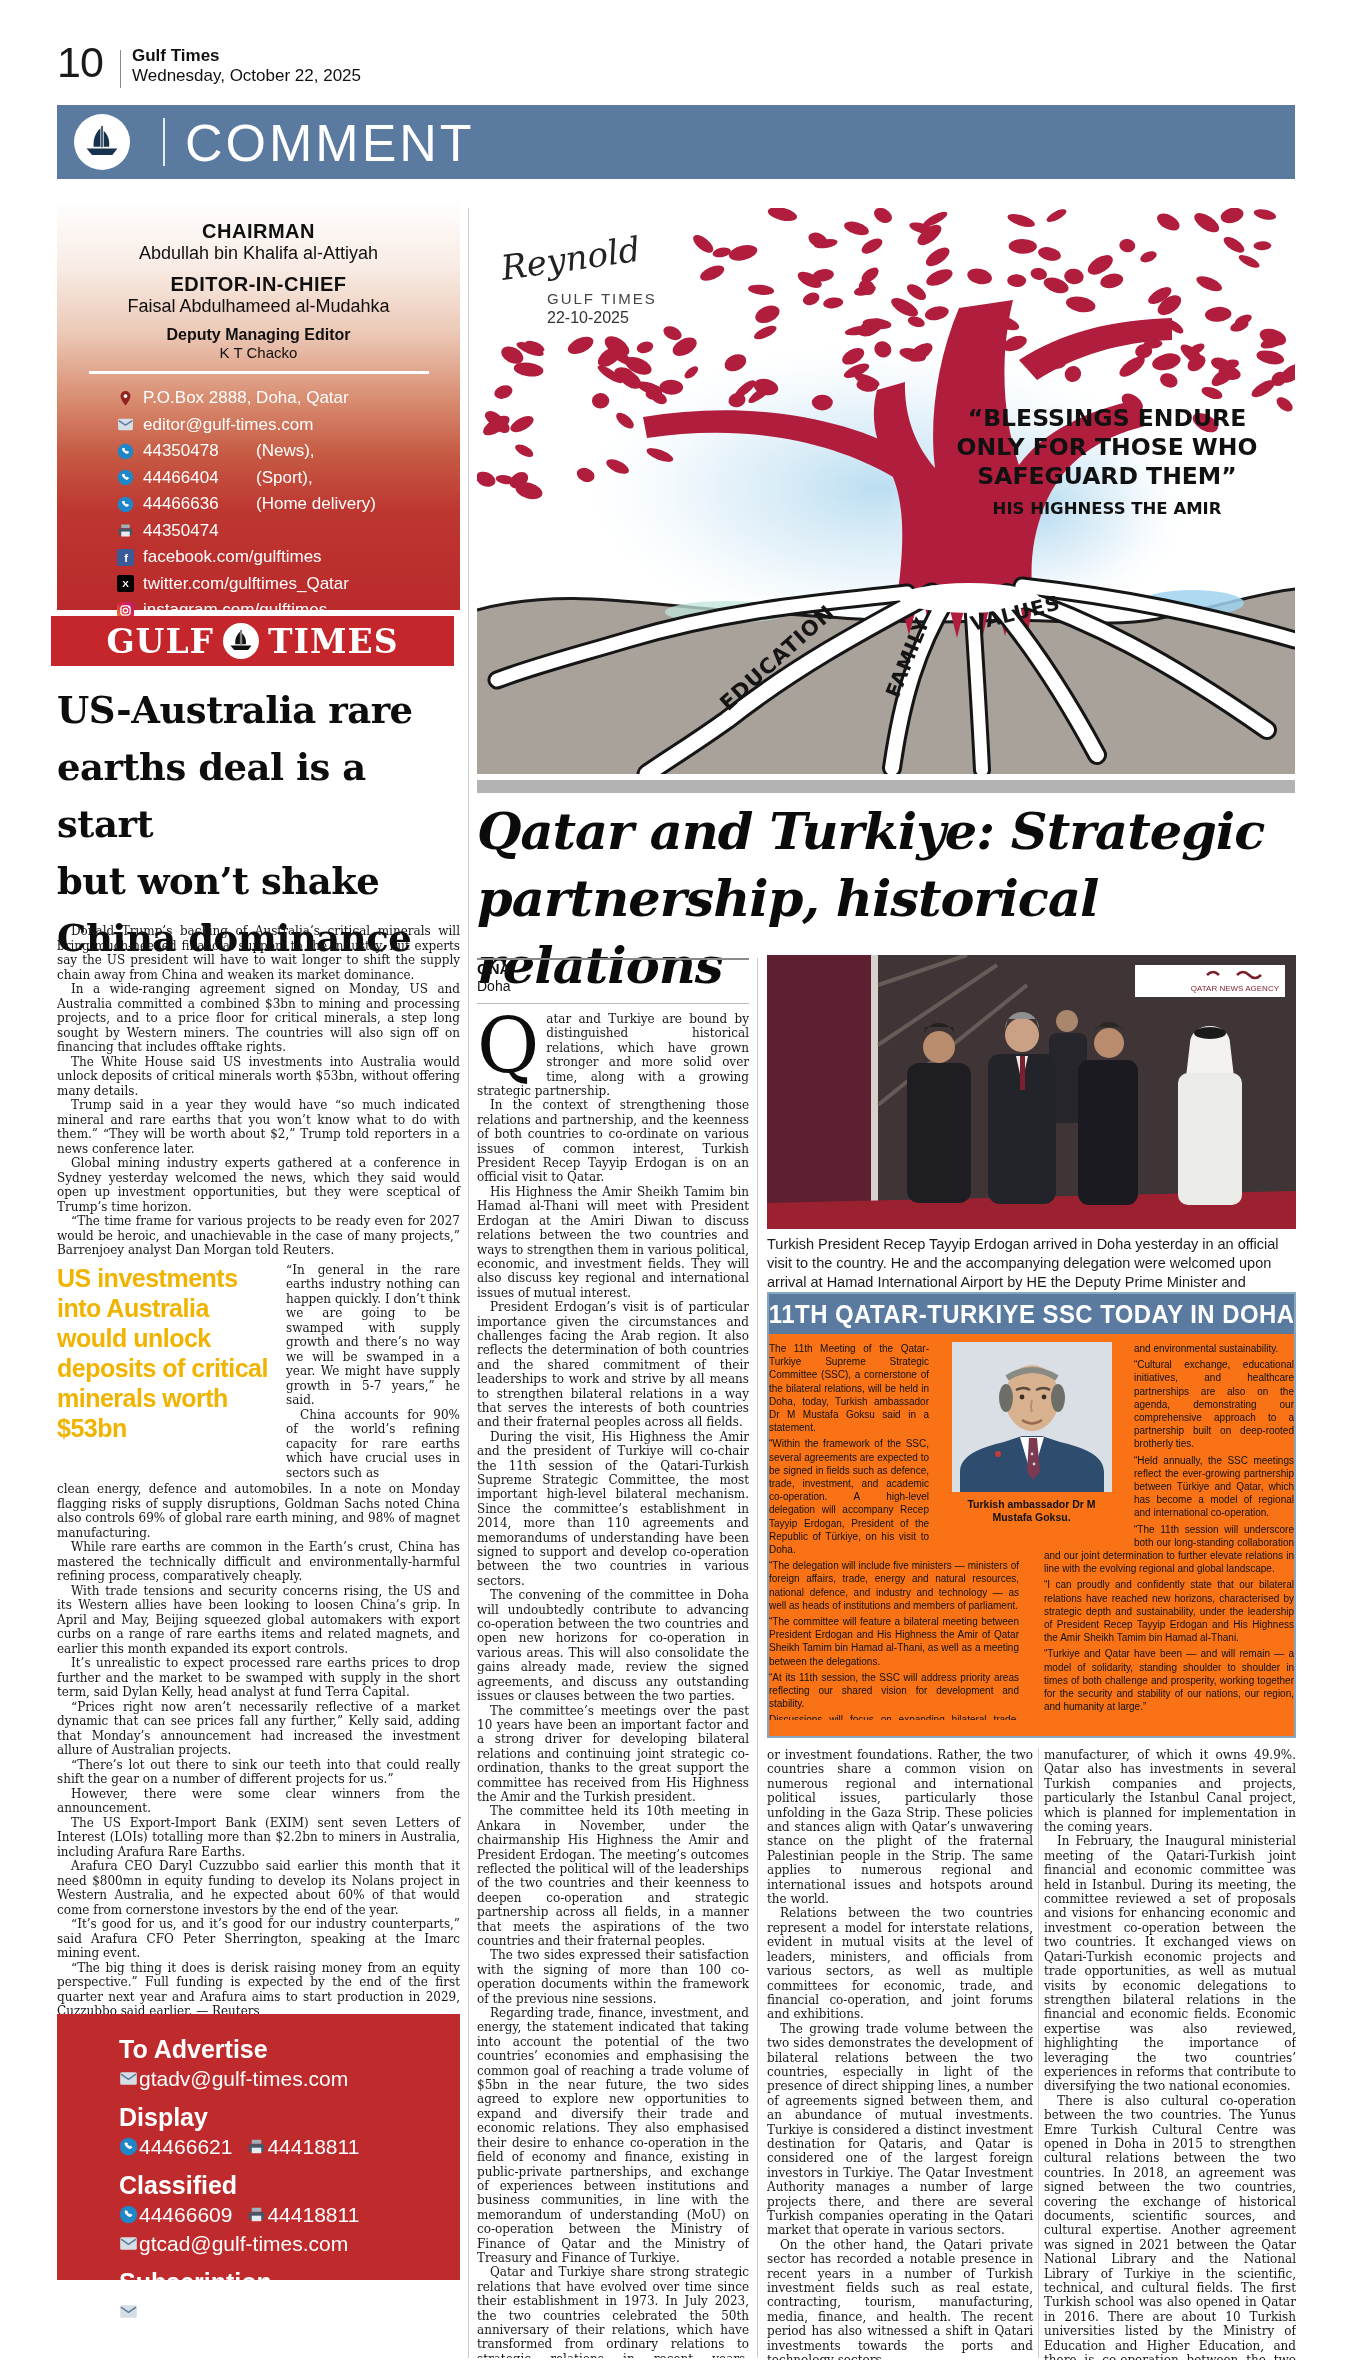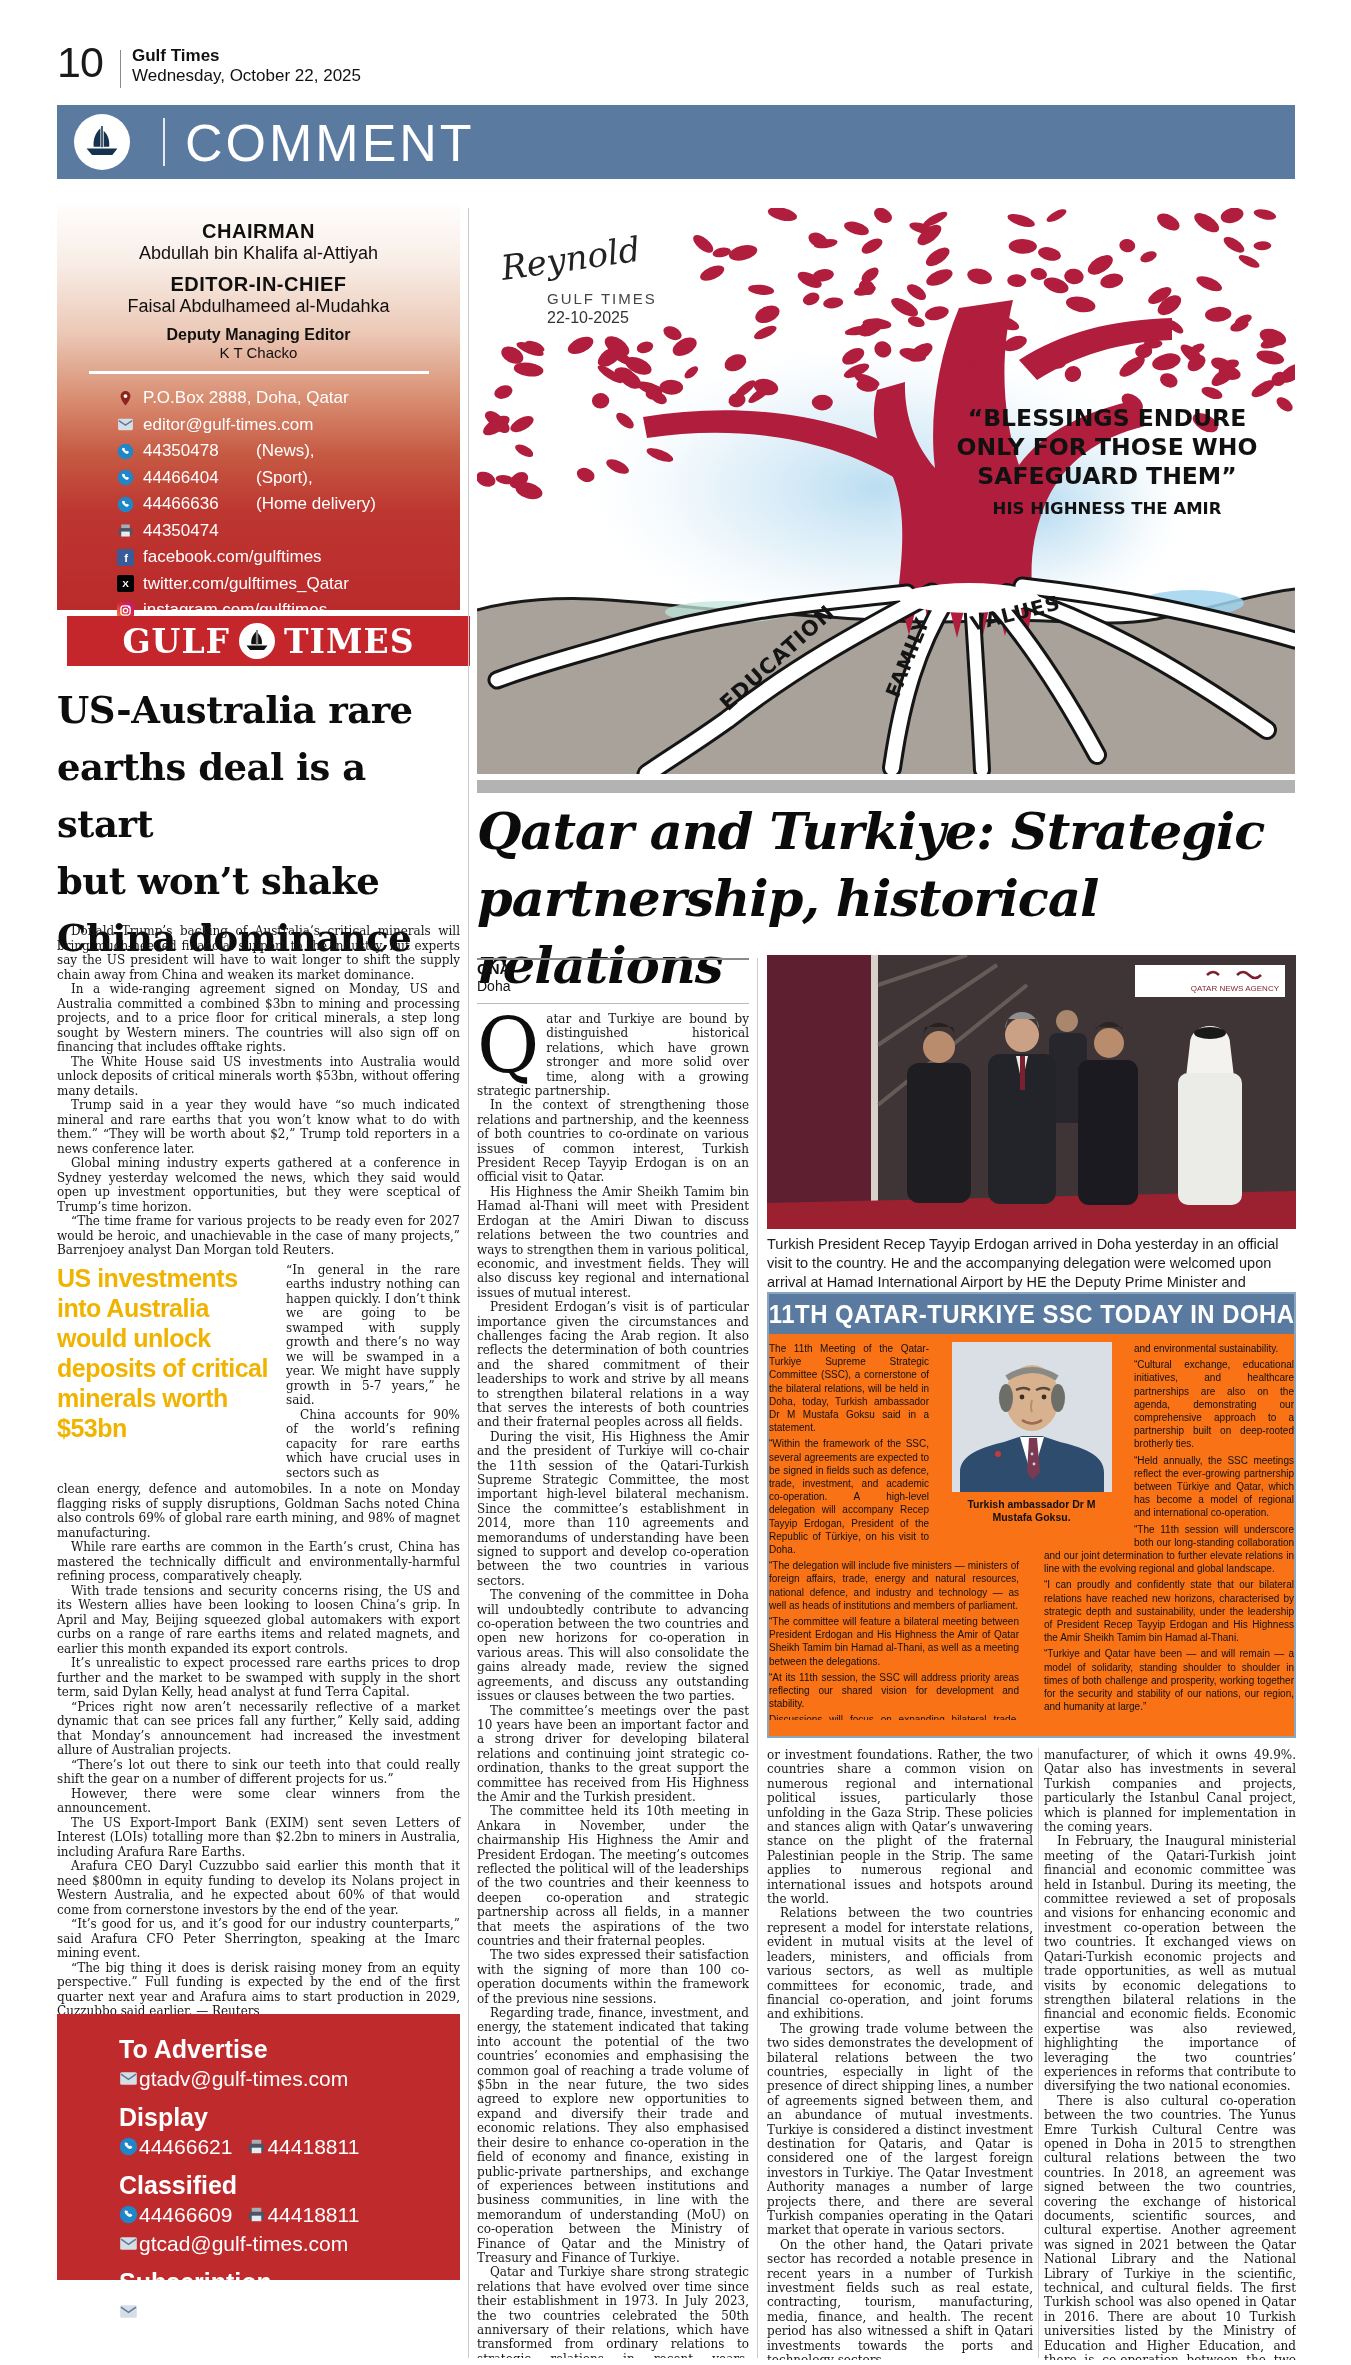--- a/index.html
+++ b/index.html
@@ -28,21 +28,21 @@
   .m-sub{font-size:16px;font-weight:bold;margin-top:4px;color:#101010;}
   .m-subname{font-size:15px;color:#101010;}
   #m-rule{width:340px;border:none;border-top:3px solid #fff;margin:10px auto 11px;}
   .c-row{display:flex;align-items:center;gap:9px;color:#fff;font-size:17px;line-height:26.5px;
          margin-left:60px;text-align:left;}
   .c-num{display:inline-block;min-width:104px;}
   .ci{width:17px;height:17px;display:inline-flex;flex:none;}
   .ci svg{width:17px;height:17px;}
 
   
-  #gtlogo{left:67px;top:616px;width:403px;height:50px;background:#c4262b;display:flex;
+  #gtlogo{left:51px;top:616px;width:403px;height:50px;background:#c4262b;display:flex;
           align-items:center;justify-content:center;gap:9px;}
   #gtlogo .word{color:#fff;font-family:"DejaVu Serif",serif;font-weight:bold;font-size:33px;letter-spacing:1px;}
   #gtlogo .circ{width:36px;height:36px;background:#fff;border-radius:50%;display:flex;
           align-items:center;justify-content:center;}
   #gtlogo .circ svg{width:26px;height:26px;}
 
   
   #lheadline{left:57px;top:682px;width:412px;font-family:"DejaVu Serif",serif;font-size:37px;
      line-height:57px;font-weight:bold;letter-spacing:-0.5px;color:#0d0d0d;}
   #lbody{left:57px;top:924px;width:403px;font-family:"DejaVu Serif",serif;font-size:12px;

